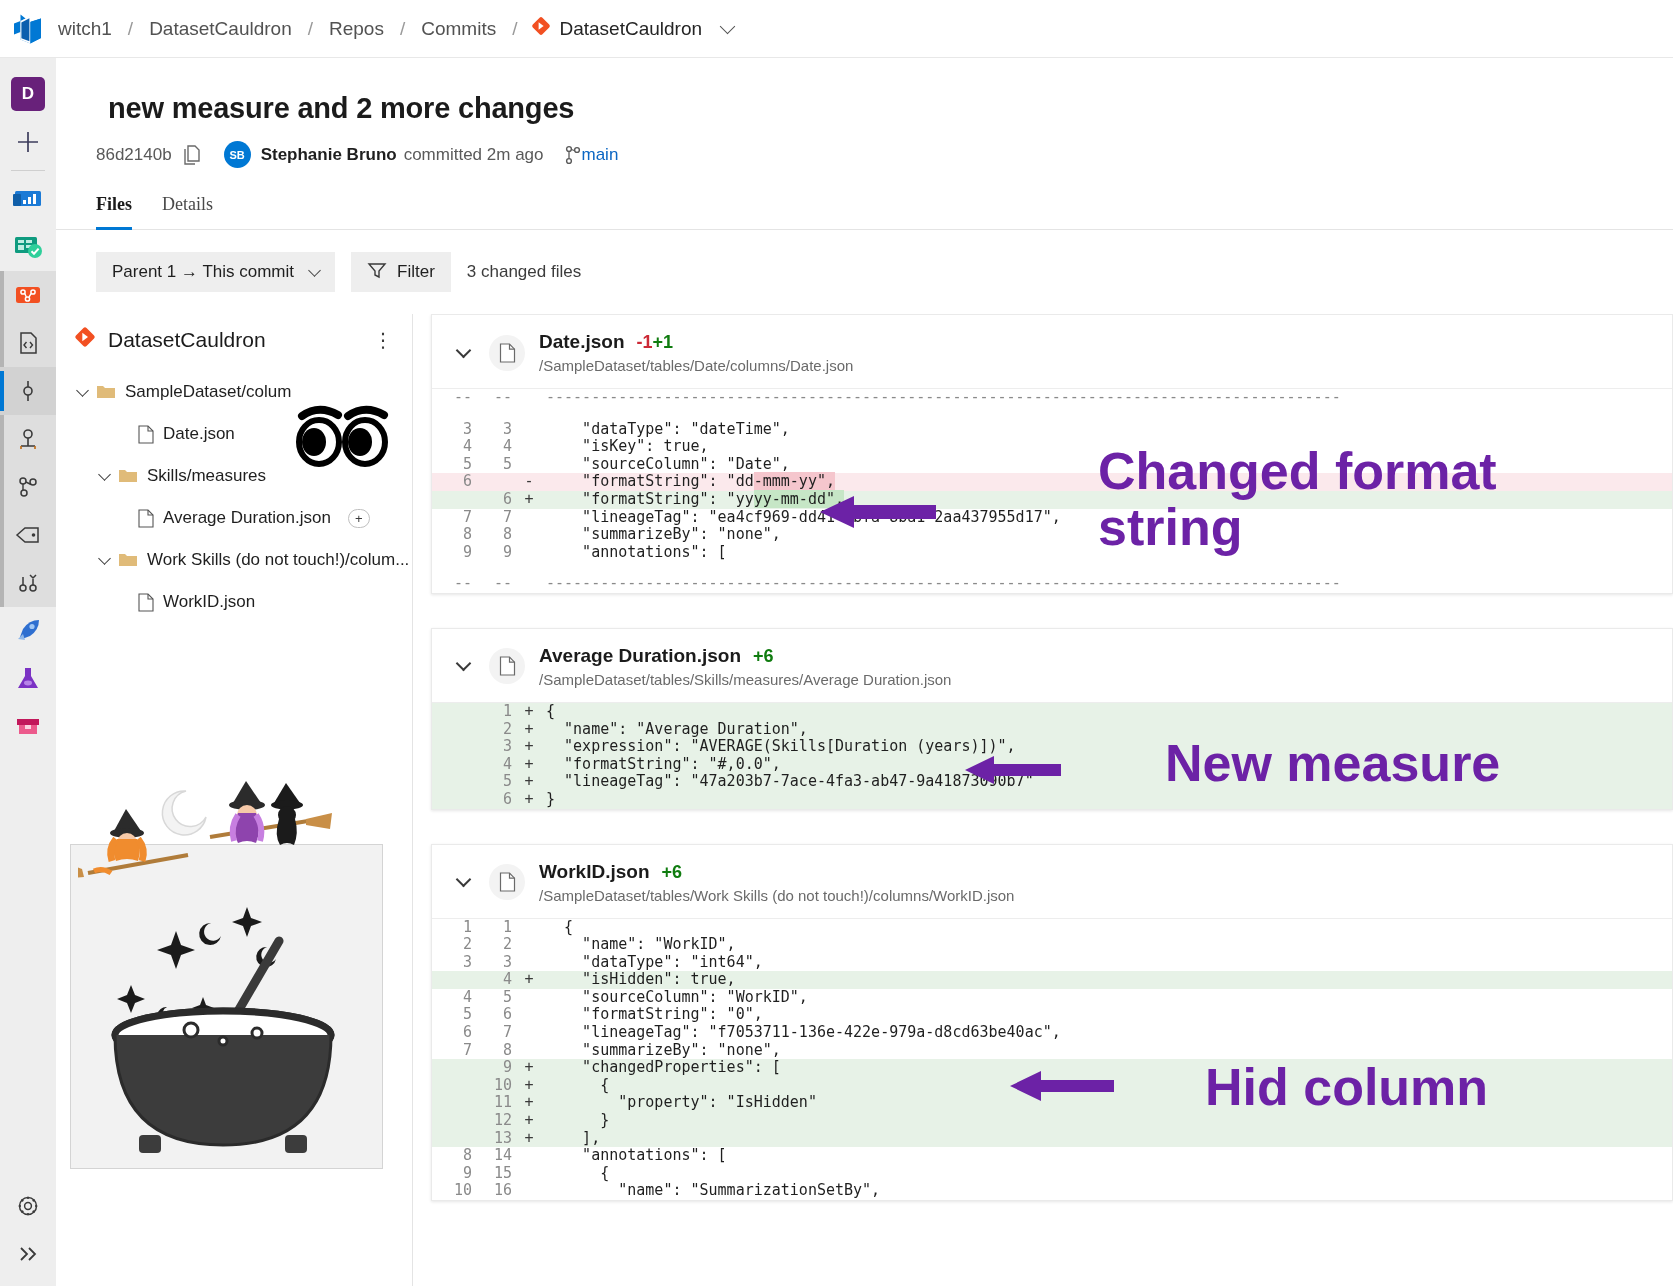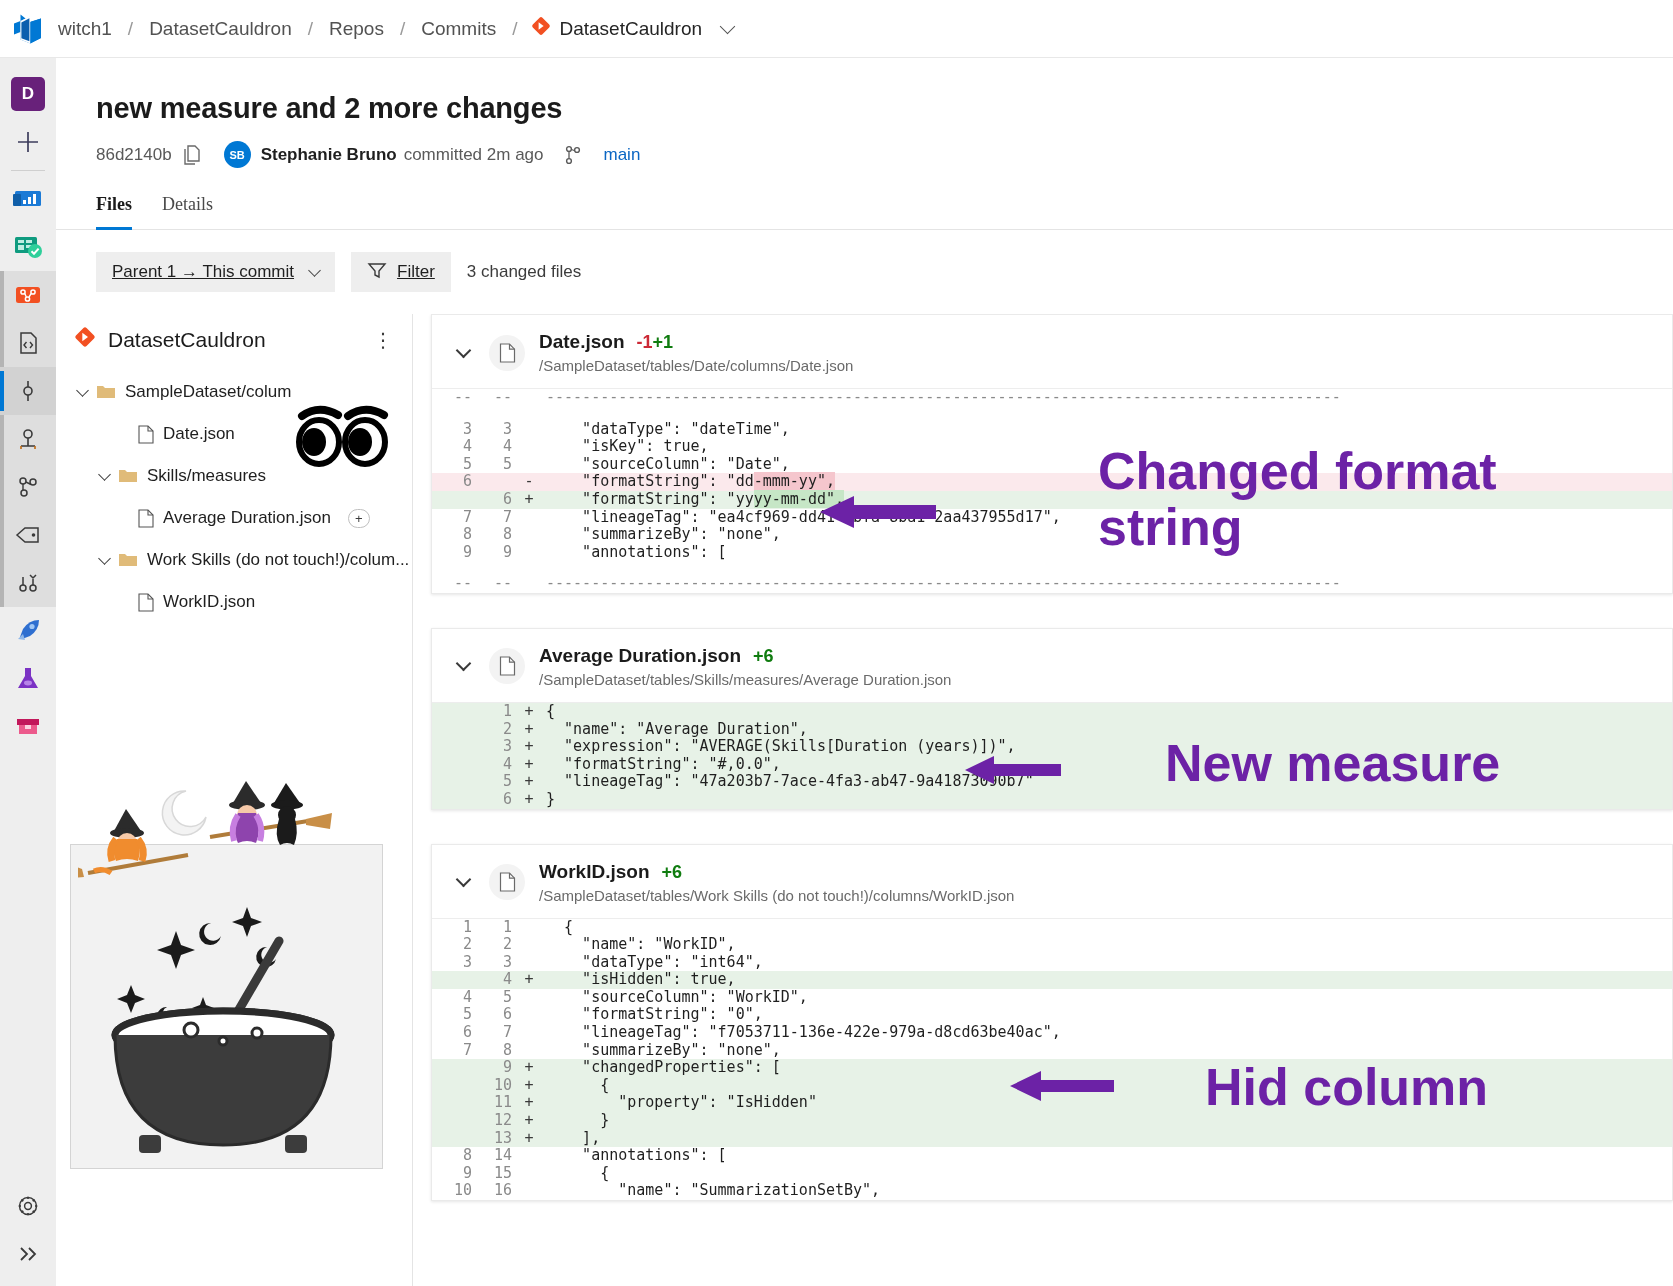--- a/index.html
+++ b/index.html
@@ -59,49 +59,49 @@
     width: 34px; height: 34px; border-radius: 5px; background: #68217a;
     color: #fff; font-size: 17px; font-weight: bold;
     display: flex; align-items: center; justify-content: center;
   }
   .rail-sep { width: 34px; height: 1px; background: #cfcfcf; margin: 4px 0; }
   .rail-bottom { position: absolute; bottom: 0; left: 0; width: 56px; padding-bottom: 8px; }
 
   
   .page { position: absolute; left: 56px; top: 58px; width: 1617px; height: 1228px; background:#fff; }
   .commit-head { padding: 34px 0 0 40px; }
-  .commit-title { font-size: 29px; font-weight: 600; color: #1b1b1b; letter-spacing: -0.2px; }
+  .commit-title { font-size: 29px; font-weight: 600; color: #1b1b1b; letter-spacing: -0.2px; margin-left: 12px; }
   .commit-meta {
     display: flex; align-items: center; gap: 0; margin-top: 16px; font-size: 17px; color: #4c4c4c;
   }
   .commit-hash { color: #595959; }
   .copy-ico { margin-left: 10px; cursor: pointer; display: inline-flex; }
   .avatar-sb {
     width: 27px; height: 27px; border-radius: 50%; background: #0078d4;
     color: #fff; font-size: 11px; font-weight: 600;
     display: flex; align-items: center; justify-content: center;
     margin-left: 22px;
   }
   .author { font-weight: 600; color: #1f1f1f; margin-left: 10px; }
   .committed { color: #5a5a5a; margin-left: 7px; }
   .branch-ico { margin-left: 20px; display: inline-flex; }
-  .branch-name { color: #0b66c3; margin-left: 22px; cursor: pointer; }
+  .branch-name { color: #0b66c3; margin-left: 0; cursor: pointer; }
 
   
   .tabs { display: flex; gap: 30px; padding: 26px 0 0 40px; font-size: 18px; }
   .tab { padding-bottom: 12px; cursor: pointer; color: #4a4a4a; font-family: Liberation Serif, serif; }
   .tab.sel { color: #1b1b1b; font-weight: 600; border-bottom: 3px solid #0078d4; }
   .tab-rule { height: 1px; background: #e4e4e4; margin-top: -1px; }
 
   
   .toolbar { display: flex; align-items: center; gap: 16px; padding: 22px 0 0 40px; }
   .btn {
     background: #eeeeee; border: none; height: 40px; padding: 0 16px;
     font-size: 17px; color: #1f1f1f; display: flex; align-items: center; gap: 10px;
-    font-family: "Liberation Sans", sans-serif; cursor: pointer; text-decoration: underline;
+    font-family: "Liberation Sans", sans-serif; cursor: pointer;
   }
   .btn .chev-sm {
     display: inline-block; width: 9px; height: 9px;
     border-right: 1.7px solid #444; border-bottom: 1.7px solid #444;
     transform: rotate(45deg); margin-bottom: 4px; margin-left: 6px;
   }
   .changed-count { font-size: 17px; color: #3c3c3c; }
 
   
   .split { display: flex; margin-top: 22px; height: 1000px; }

